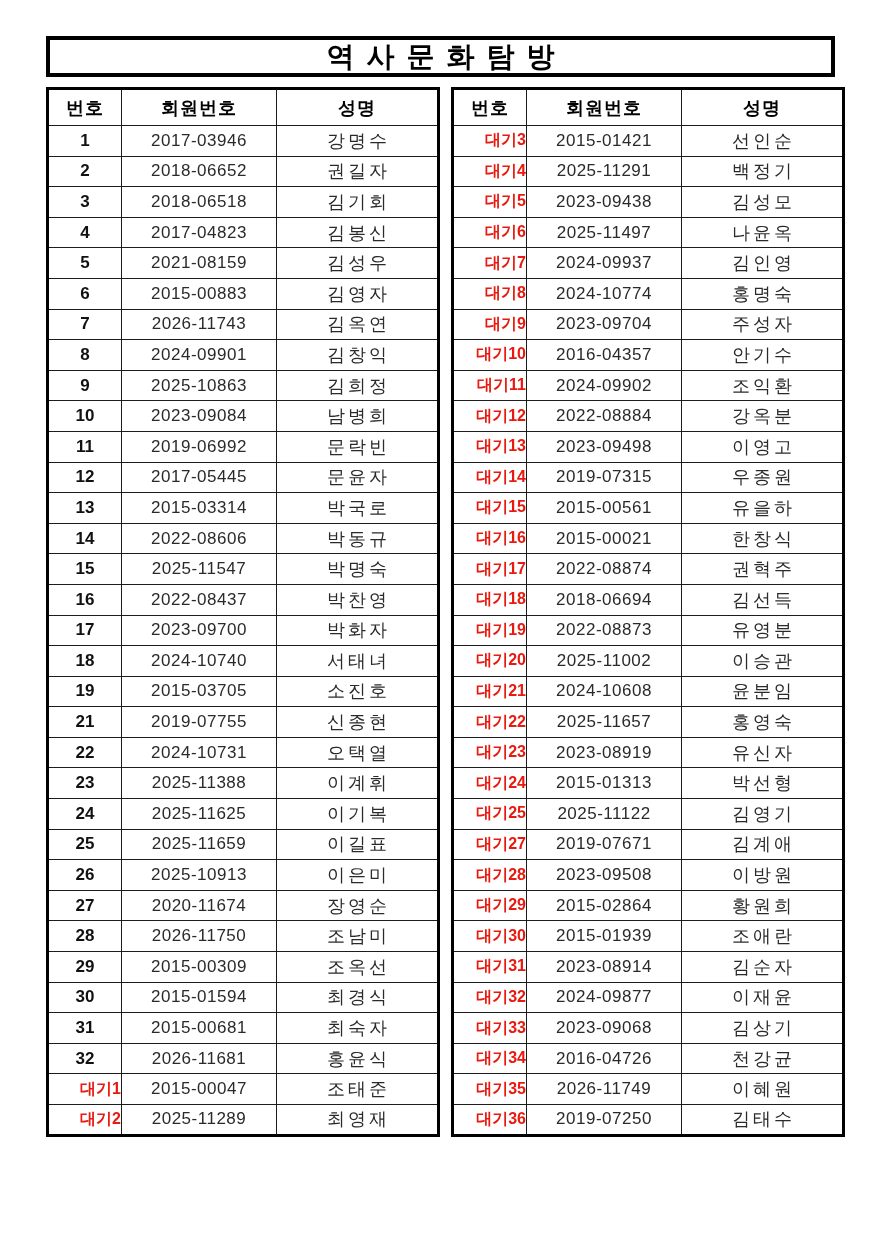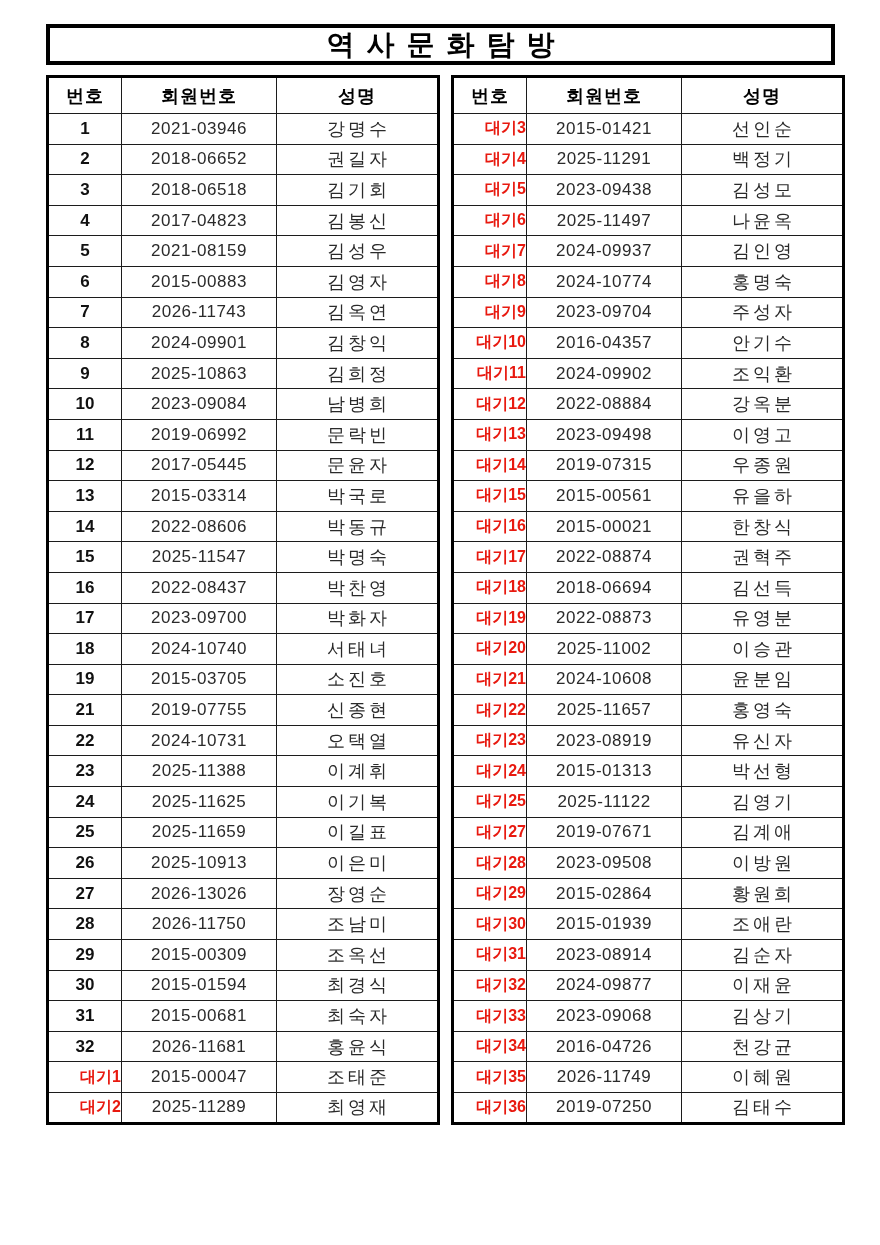--- a/index.html
+++ b/index.html
@@ -5,21 +5,21 @@
   * { box-sizing: border-box; }
   html, body {
     margin: 0; padding: 0;
     width: 880px; height: 1245px;
     background: #ffffff;
     font-family: "Liberation Sans", "DejaVu Sans", sans-serif;
   }
   .page {
     position: relative;
     width: 880px; height: 1245px;
-    padding: 24px 0 0 46px;
+    padding: 36px 0 0 46px;
     border-radius: 12px;
   }
   .title-box {
     width: 789px;
     height: 41px;
     border: 4px solid #000;
     text-align: center;
     font-size: 28px;
     line-height: 33px;
     font-weight: bold;
@@ -98,21 +98,21 @@
       <thead>
         <tr>
           <th>번호</th>
           <th>회원번호</th>
           <th>성명</th>
         </tr>
       </thead>
       <tbody>
           <tr>
             <td class="col-no">1</td>
-            <td class="col-member">2021-03946</td>
+            <td class="col-member">2017-03946</td>
             <td class="col-name">강명수</td>
           </tr>
           <tr>
             <td class="col-no">2</td>
             <td class="col-member">2018-06652</td>
             <td class="col-name">권길자</td>
           </tr>
           <tr>
             <td class="col-no">3</td>
             <td class="col-member">2018-06518</td>
@@ -223,21 +223,21 @@
             <td class="col-member">2025-11659</td>
             <td class="col-name">이길표</td>
           </tr>
           <tr>
             <td class="col-no">26</td>
             <td class="col-member">2025-10913</td>
             <td class="col-name">이은미</td>
           </tr>
           <tr>
             <td class="col-no">27</td>
-            <td class="col-member">2026-13026</td>
+            <td class="col-member">2020-11674</td>
             <td class="col-name">장영순</td>
           </tr>
           <tr>
             <td class="col-no">28</td>
             <td class="col-member">2026-11750</td>
             <td class="col-name">조남미</td>
           </tr>
           <tr>
             <td class="col-no">29</td>
             <td class="col-member">2015-00309</td>

